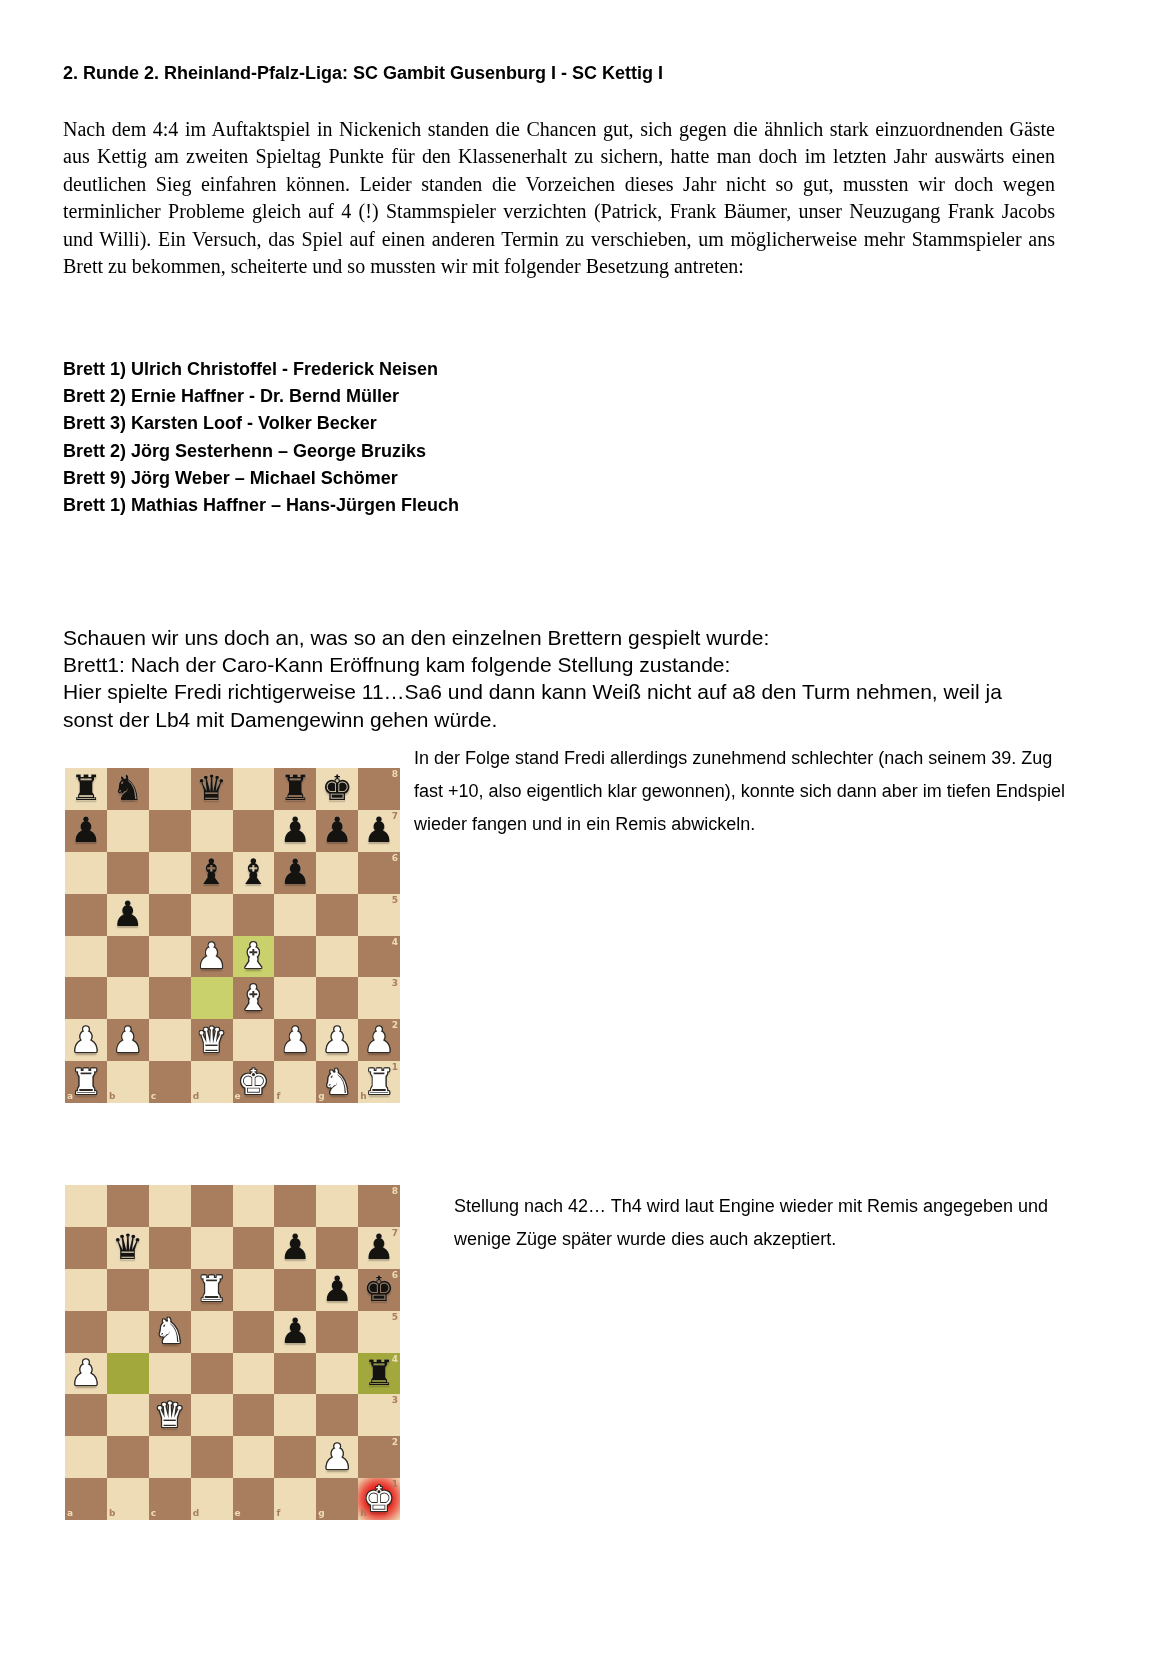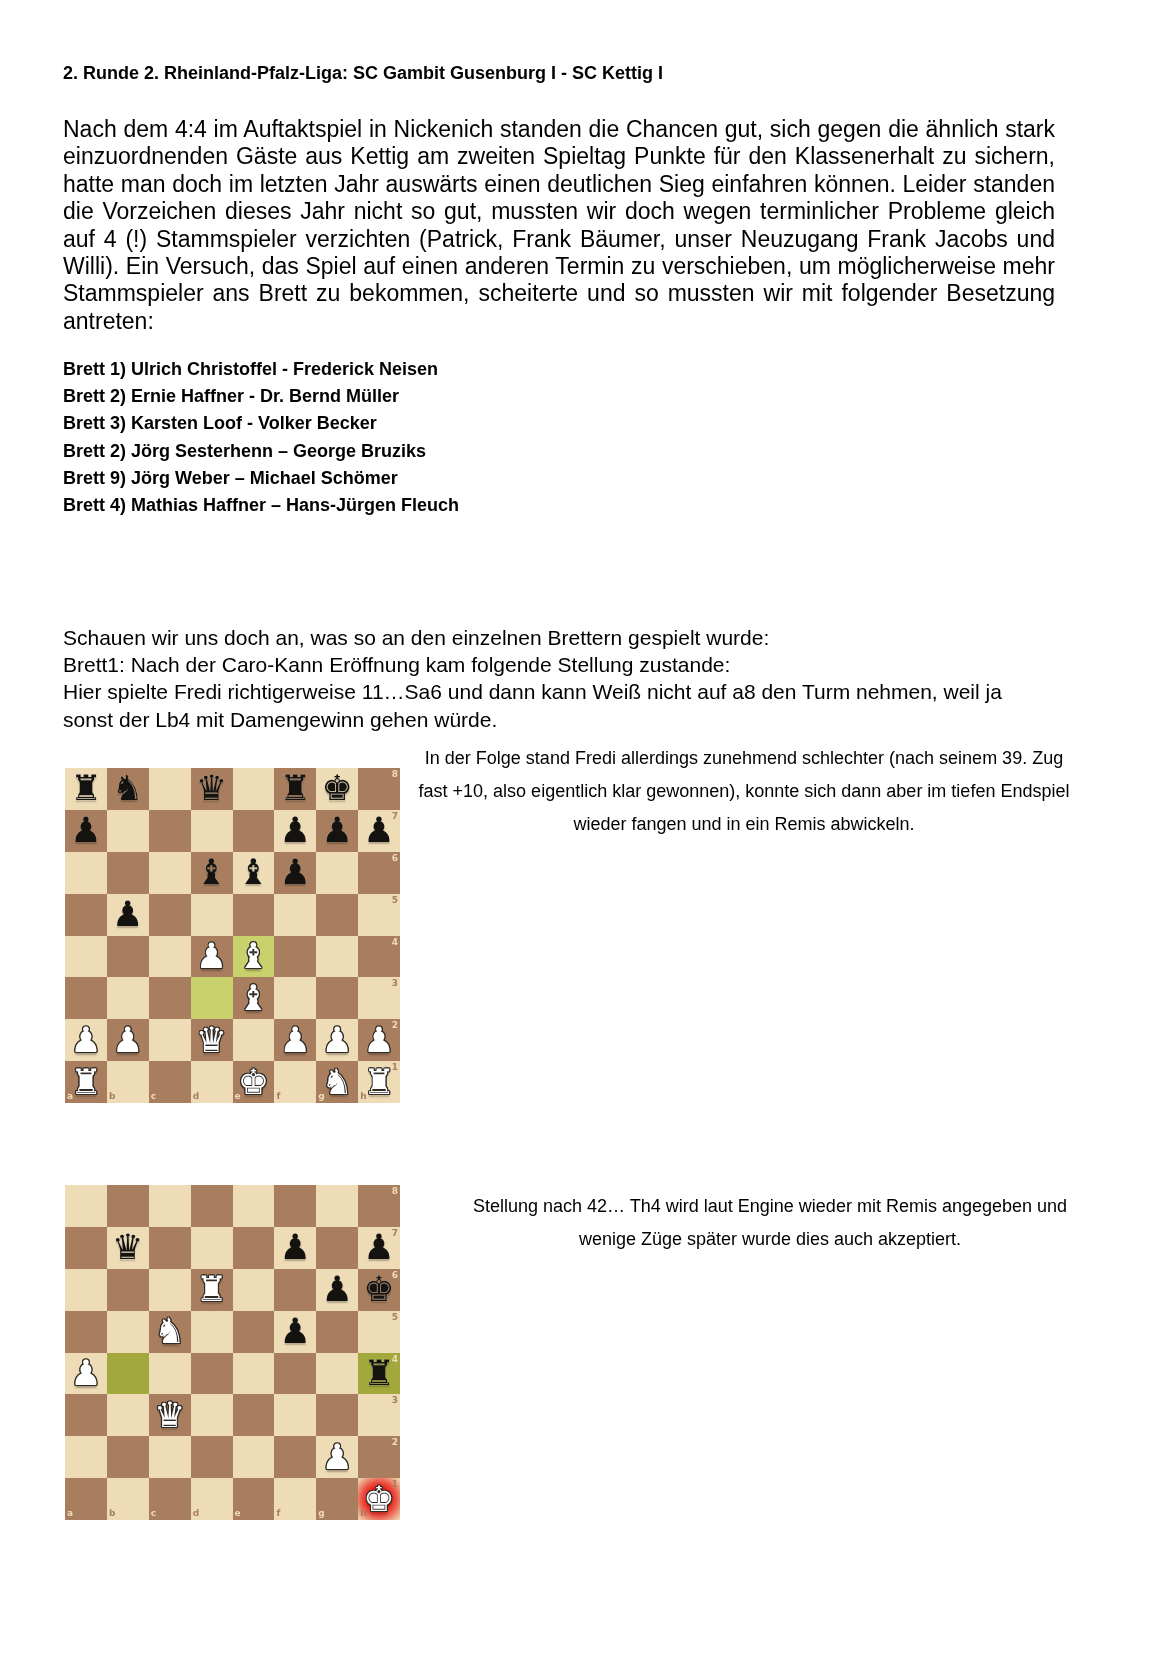--- a/index.html
+++ b/index.html
@@ -11,27 +11,27 @@
     color:#000;
     overflow:hidden;
   }
   .abs{position:absolute;}
   .title{
     left:63px;top:60px;width:1000px;
     font-size:18px;font-weight:bold;line-height:27px;
   }
   .intro{
     left:63px;top:116px;width:992px;
-    font-size:23px;line-height:27.4px;text-align:justify;
+    font-size:20px;line-height:27.4px;text-align:justify;font-family:Liberation Serif, serif;
   }
   .lineup{left:63px;top:356px;width:900px;font-size:18px;line-height:27.2px;}
   .lineup div{white-space:pre;font-weight:bold;}
   .section{left:63px;top:624px;width:992px;font-size:21px;line-height:27.2px;}
   .caption{
-    font-size:18px;line-height:33px;text-align:center;
+    font-size:18px;line-height:33px;
   }
   .caption-1{left:414px;top:742px;width:660px;}
   .caption-2{left:414px;top:1190px;width:632px;margin-left:40px;}
 
   
   .board{
     display:grid;
     grid-template-columns:repeat(8,1fr);
     grid-template-rows:repeat(8,1fr);
     width:335px;height:335px;
@@ -84,21 +84,21 @@
   <div class="abs title">2. Runde 2. Rheinland-Pfalz-Liga: SC Gambit Gusenburg I - SC Kettig I</div>
 
   <div class="abs intro">Nach dem 4:4 im Auftaktspiel in Nickenich standen die Chancen gut, sich gegen die ähnlich stark einzuordnenden Gäste aus Kettig am zweiten Spieltag Punkte für den Klassenerhalt zu sichern, hatte man doch im letzten Jahr auswärts einen deutlichen Sieg einfahren können. Leider standen die Vorzeichen dieses Jahr nicht so gut, mussten wir doch wegen terminlicher Probleme gleich auf 4 (!) Stammspieler verzichten (Patrick, Frank Bäumer, unser Neuzugang Frank Jacobs und Willi). Ein Versuch, das Spiel auf einen anderen Termin zu verschieben, um möglicherweise mehr Stammspieler ans Brett zu bekommen, scheiterte und so mussten wir mit folgender Besetzung antreten:</div>
 
   <div class="abs lineup">
     <div>Brett 1) Ulrich Christoffel - Frederick Neisen</div>
     <div>Brett 2) Ernie Haffner - Dr. Bernd Müller</div>
     <div>Brett 3) Karsten Loof - Volker Becker</div>
     <div>Brett 2) Jörg Sesterhenn – George Bruziks</div>
     <div>Brett 9) Jörg Weber – Michael Schömer</div>
-    <div>Brett 4) Mathias Haffner – Hans-Jürgen Fleuch</div>
+    <div>Brett 1) Mathias Haffner – Hans-Jürgen Fleuch</div>
   </div>
 
   <div class="abs section">
     <div>Schauen wir uns doch an, was so an den einzelnen Brettern gespielt wurde:</div>
     <div>Brett1: Nach der Caro-Kann Eröffnung kam folgende Stellung zustande:</div>
     <div>Hier spielte Fredi richtigerweise 11…Sa6 und dann kann Weiß nicht auf a8 den Turm nehmen, weil ja sonst der Lb4 mit Damengewinn gehen würde.</div>
   </div>
 
   <div class="abs board board-1" id="board-0">
       <div class="sq light">

